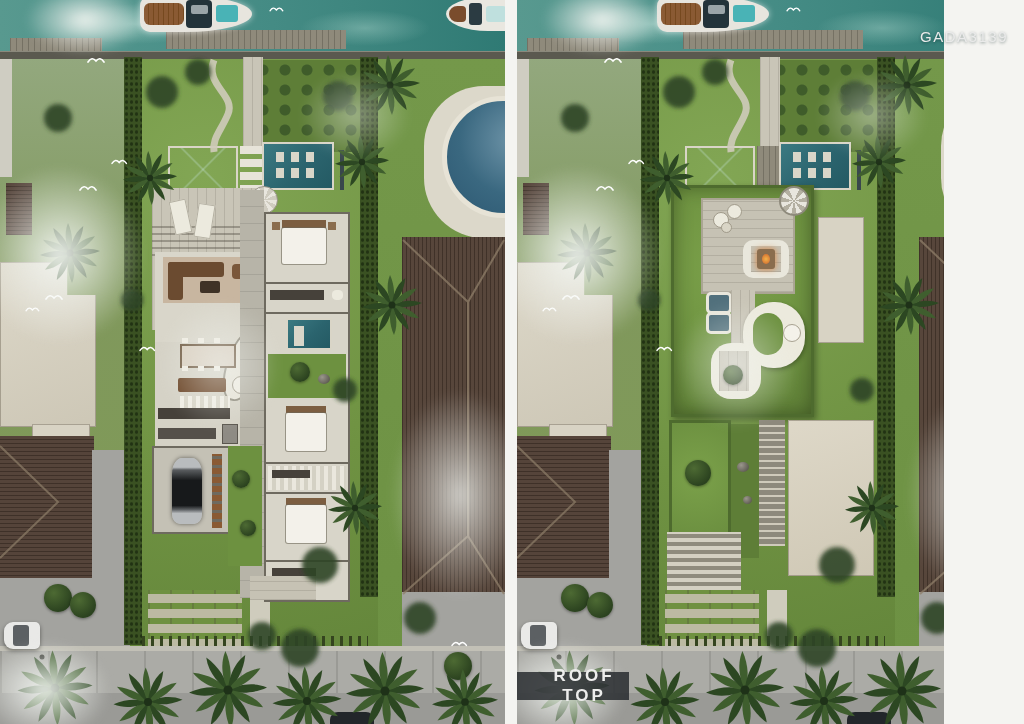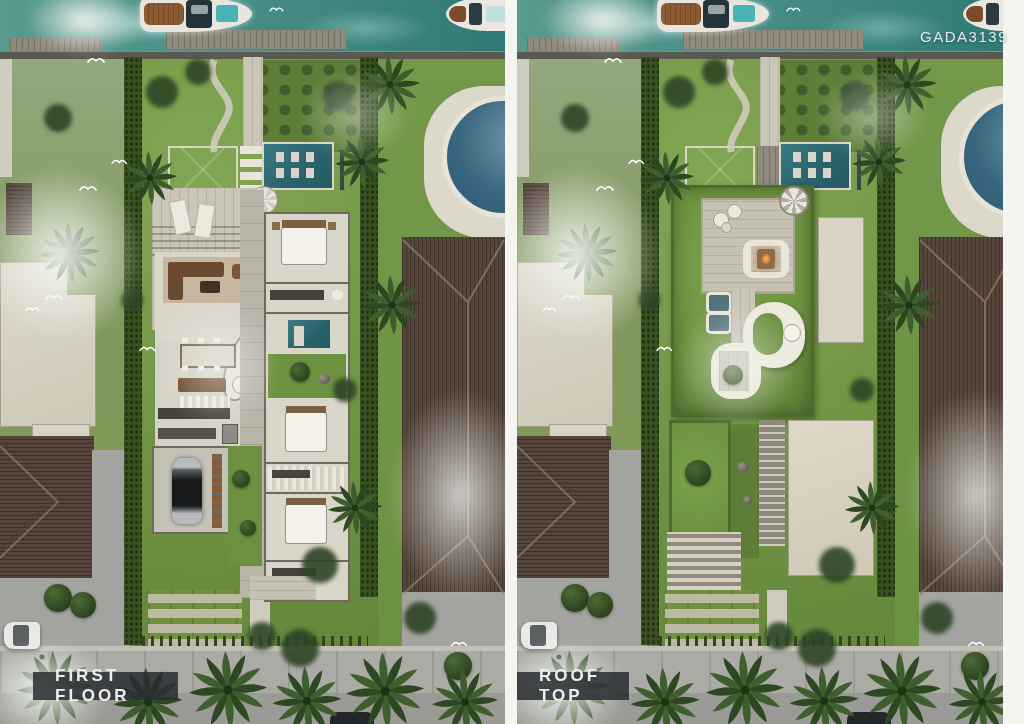--- a/index.html
+++ b/index.html
@@ -1,19 +1,19 @@
 <!DOCTYPE html>
 <html><head>
 <meta charset="utf-8">
 <style>
   html,body{margin:0;padding:0;background:#e8e8e6;font-family:"Liberation Sans",sans-serif;}
   #stage{position:relative;width:1024px;height:724px;background:#f4f4f1;overflow:hidden;}
   .panel{position:absolute;top:0;height:724px;overflow:hidden;background:#7aa04b;}
   #panel-a{left:0;width:505px;}
-  #panel-b{left:517px;width:486px;}
+  #panel-b{left:517px;width:427px;text-align:center;}
   .abs{position:absolute;}
   .wood-v{background-color:#c9c5b7;background-image:repeating-linear-gradient(90deg,rgba(60,55,45,.14) 0 1px,transparent 1px 9px);}
   .wood-h{background-color:#c6c2b4;background-image:repeating-linear-gradient(0deg,rgba(60,55,45,.14) 0 1px,transparent 1px 9px);}
   .dock{background-color:#8f8a7b;background-image:repeating-linear-gradient(90deg,rgba(40,38,30,.25) 0 1px,transparent 1px 6px);}
   .roof-h{background-color:#55443a;background-image:repeating-linear-gradient(0deg,rgba(20,12,6,.35) 0 1px,transparent 1px 4px);}
   .roof-v{background-color:#57463b;background-image:repeating-linear-gradient(90deg,rgba(20,12,6,.35) 0 1px,transparent 1px 4px);}
   .slab{background:#d8d3c4;box-shadow:inset 0 0 0 1px rgba(120,112,95,.5);}
   .hedge{background-color:#3a5122;background-image:radial-gradient(rgba(10,20,5,.5) 1px,transparent 2px);background-size:5px 6px;}
   .pool{background:linear-gradient(135deg,#3b7a82 0%,#2b646e 55%,#245a63 100%);border:2px solid #d9d5c7;box-sizing:border-box;}
   .lawn-dark{background:#5e7e37;}
@@ -231,23 +231,20 @@
       <div class="abs" style="left:268px;top:466px;width:78px;height:24px;background:repeating-linear-gradient(90deg,#eae7dd 0 4px,#d4d1c4 4px 8px);"></div>
       <div class="abs counter" style="left:272px;top:470px;width:38px;height:8px;"></div>
       <div class="abs divider-line" style="left:264px;top:492px;width:86px;height:2px;"></div>
       <div class="abs headboard" style="left:286px;top:498px;width:40px;height:7px;"></div>
       <div class="abs bed" style="left:286px;top:505px;width:40px;height:38px;"></div>
       <div class="abs divider-line" style="left:264px;top:560px;width:86px;height:2px;"></div>
       <div class="abs counter" style="left:272px;top:568px;width:44px;height:9px;"></div>
       <div class="abs wood-h" style="left:250px;top:576px;width:66px;height:24px;"></div>
     </div>
 
-    <div class="plan-label" style="left:33px;width:145px;">
-      <span>FIRST FLOOR</span>
-    </div>
   </div>
 
   <div class="panel" id="panel-b">
     <div class="scenery-slot">
 
   <div class="abs" style="left:0;top:57px;width:128px;height:600px;background:linear-gradient(180deg,#93a87e,#80985c 40%,#7f9b55);"></div>
   <div class="abs" style="left:128px;top:57px;width:250px;height:600px;background:radial-gradient(circle at 30% 20%,#82a654,#6f9242 60%,#64863b);"></div>
   <div class="abs" style="left:378px;top:57px;width:127px;height:600px;background:linear-gradient(180deg,#74984a,#6d9143);"></div>
   <div class="abs lawn-dark" style="left:252px;top:60px;width:116px;height:92px;background-image:radial-gradient(circle,#3f5c2a 0 5px,rgba(0,0,0,0) 6px);background-size:22px 20px;background-color:#5e7e37;"></div>
   <div class="abs" style="left:0;top:57px;width:12px;height:120px;background:#cfcdc2;"></div>

